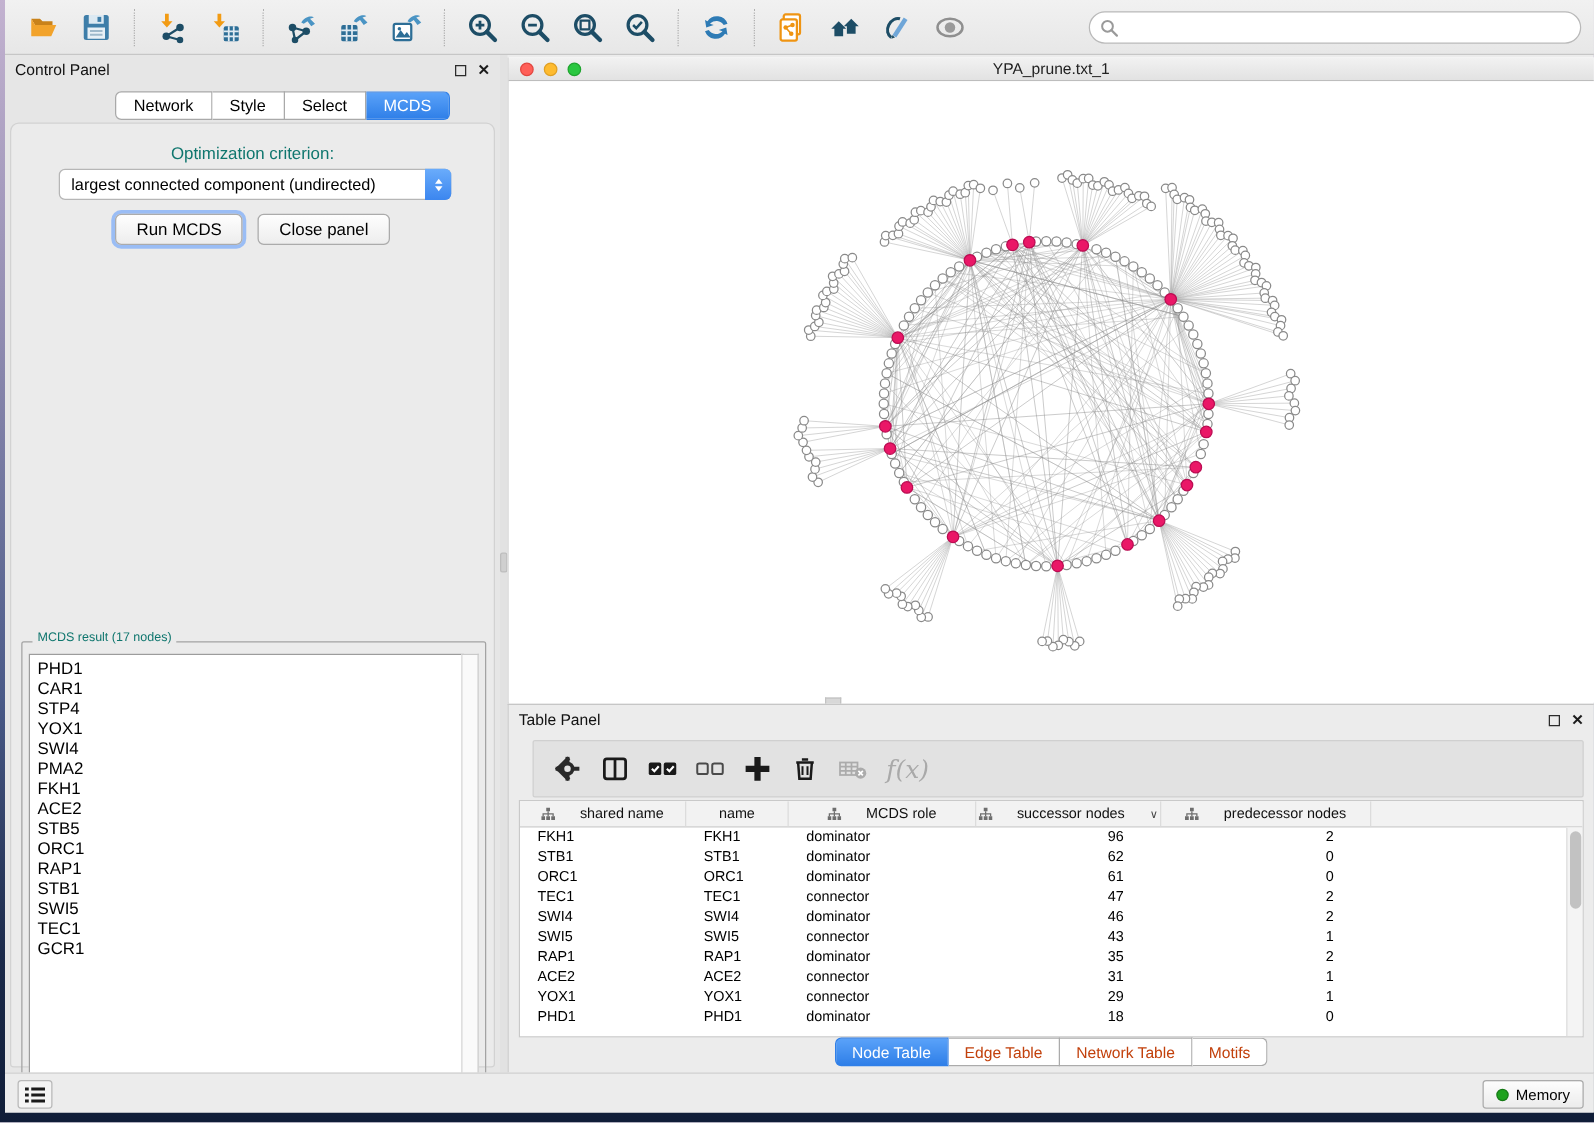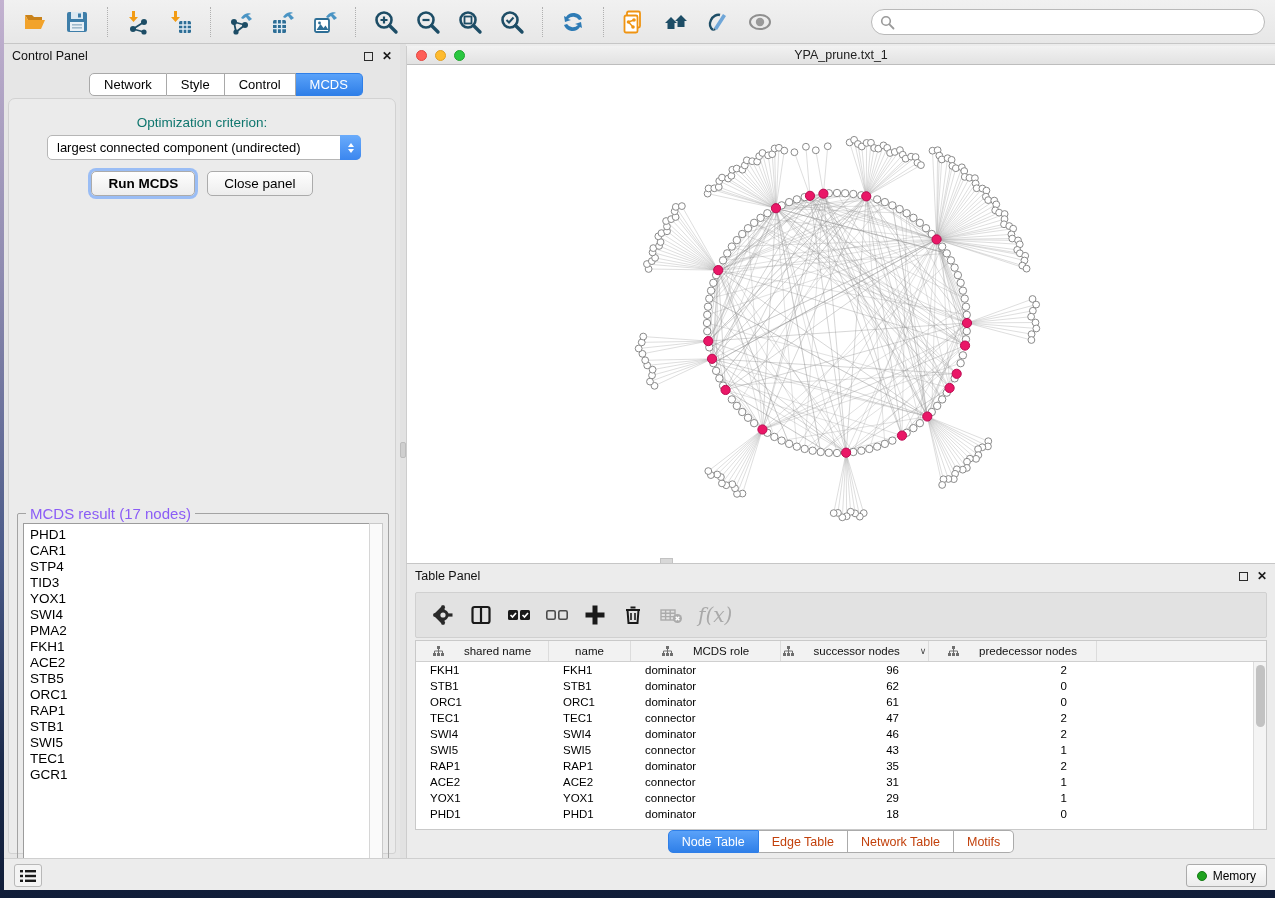--- a/index.html
+++ b/index.html
@@ -31,23 +31,23 @@
   .cp-tab.sel { background:linear-gradient(#5aa2f9,#2f7fe8); border-color:#2f7fe8; color:#fff; }
   .cp-body { position:absolute; left:4px; top:54px; width:388px; height:756px; background:#ebebeb; border:1px solid #d2d2d2; border-radius:7px 7px 3px 3px; }
   .opt-label { position:absolute; top:16px; width:100%; text-align:center; font-size:13.5px; color:#0f766e; }
   .combo { position:absolute; left:38px; top:36px; width:314px; height:25px; background:#fff; border:1px solid #b6b6b6; border-radius:5px; display:flex; align-items:center; cursor:pointer; }
   .combo-text { flex:1; font-size:13px; padding-left:9px; color:#000; white-space:nowrap; }
   .combo-btn { width:21px; height:25px; margin:-1px -1px -1px 0; background:linear-gradient(#6aacfb,#3b86ef); border-radius:0 5px 5px 0; display:flex; flex-direction:column; align-items:center; justify-content:center; gap:2px; }
   .tri-up { width:0; height:0; border-left:3.5px solid transparent; border-right:3.5px solid transparent; border-bottom:4.5px solid #fff; }
   .tri-dn { width:0; height:0; border-left:3.5px solid transparent; border-right:3.5px solid transparent; border-top:4.5px solid #fff; }
   .btn-row { position:absolute; top:72px; width:100%; display:flex; justify-content:center; gap:12px; }
   .push-btn { height:25px; padding:0 16px; background:linear-gradient(#fefefe,#ededed); border:1px solid #ababab; border-radius:5px; font-size:13.5px; color:#000; cursor:pointer; font-family:"Liberation Sans",sans-serif; }
-  .push-btn.focus { box-shadow:0 0 0 3px rgba(110,165,250,.65);font-weight:bold; }
+  .push-btn.focus { box-shadow:0 0 0 3px rgba(110,165,250,.65); }
   .groupbox { position:absolute; left:8px; top:414px; width:372px; height:372px; border:1px solid #a3a3a3; border-radius:2px; }
-  .groupbox-legend { position:absolute; left:8px; top:-9px; background:#ebebeb; padding:0 4px; font-size:15px; color:#8b5cf6; }
+  .groupbox-legend { position:absolute; left:8px; top:-9px; background:#ebebeb; padding:0 4px; font-size:10px; color:#0f766e; }
   .mcds-list { position:absolute; left:5px; top:9px; width:348px; height:356px; background:#fff; border:1px solid #9c9c9c; overflow:hidden; padding:3px 0 0 6px; }
   .mcds-item { font-size:13.5px; line-height:16px; color:#000; }
   .mcds-scroll { position:absolute; right:5px; top:9px; width:14px; height:356px; background:#fafafa; border:1px solid #c9c9c9; border-left:1px solid #d6d6d6; }
 
   
   .vsplit { position:absolute; left:396px; top:44px; width:6px; height:814px; background:#e2e2e2; }
   .vsplit-handle { position:absolute; left:0; top:398px; width:6px; height:16px; background:#cfcfcf; border:1px solid #bdbdbd; border-radius:2px; cursor:col-resize; }
 
   
   .netwin { position:absolute; left:402px; top:46px; width:869px; height:517px; background:#fff; border-left:1px solid #cdcdcd; }
@@ -56,21 +56,21 @@
   .tl { width:11px; height:11px; border-radius:50%; cursor:pointer; }
   .tl.r { background:#ff5f58; border:1px solid #e2463f; }
   .tl.y { background:#febb2f; border:1px solid #e0a023; }
   .tl.g { background:#2ac740; border:1px solid #1fa52f; }
   .net-title { position:absolute; left:0; width:100%; text-align:center; font-size:12.5px; color:#222; }
   .net-canvas { position:relative; width:869px; height:497px; background:#fff; overflow:hidden; }
   .hsplit-handle { position:absolute; left:253px; bottom:0px; width:13px; height:5px; background:#d8d8d8; border:1px solid #c2c2c2; border-bottom:none; cursor:row-resize; }
 
   
   .tpanel { position:absolute; left:402px; top:563px; width:869px; height:295px; background:#ececec; border-left:1px solid #cdcdcd; border-top:1px solid #c6c6c6; }
-  .tp-toolbar { position:absolute; left:8px; right:8px; top:28px; height:46px; background:#e2e2e2; border:1px solid #d0d0d0; border-radius:2px; display:flex; align-items:center; padding:0 8px; }
+  .tp-toolbar { position:absolute; left:19px; right:8px; top:28px; height:46px; background:#e2e2e2; border:1px solid #d0d0d0; border-radius:2px; display:flex; align-items:center; padding:0 8px; }
   .tp-ico { width:30px; height:30px; margin:0 4px; display:flex; align-items:center; justify-content:center; cursor:pointer; }
   .tp-ico.disabled { cursor:default; }
   .fx-label { font-size:20px; font-style:italic; font-family:"DejaVu Serif", serif; color:#a9a9a9; margin-left:8px; }
   .ntable { position:absolute; left:8px; right:8px; top:76px; height:190px; background:#fff; border:1px solid #c9c9c9; overflow:hidden; }
   .nt-head { display:grid; grid-template-columns:133px 82px 150px 148px 168px 1fr; height:21px; background:#f2f2f2; border-bottom:1px solid #cfcfcf; }
   .nt-hcell { display:flex; align-items:center; justify-content:center; gap:20px; font-size:11.5px; color:#111; border-right:1px solid #dcdcdc; overflow:hidden; cursor:pointer; }
   .nt-hcell:last-child { border-right:none; }
   .sort-chev { font-size:9px; color:#444; }
   .nt-body { position:absolute; left:0; right:13px; top:21px; bottom:0; }
   .nt-row { display:grid; grid-template-columns:133px 82px 150px 148px 168px 1fr; height:16px; cursor:default; }
@@ -246,21 +246,21 @@
     <div class="panel-titlebar">
       <span>Control Panel</span>
       <span class="pt-icons">
         <span class="float-box"></span>
         <span class="close-x">✕</span>
       </span>
     </div>
     <div class="cp-tabs" id="cp-tabs">
         <div class="cp-tab">Network</div>
         <div class="cp-tab">Style</div>
-        <div class="cp-tab">Control</div>
+        <div class="cp-tab">Select</div>
         <div class="cp-tab sel">MCDS</div>
       </div>
     <div class="cp-body">
       <div class="opt-label">Optimization criterion:</div>
       <div class="combo">
         <span class="combo-text">largest connected component (undirected)</span>
         <span class="combo-btn">
             <span class="tri-up"></span>
             <span class="tri-dn"></span>
           </span>
@@ -268,21 +268,20 @@
       <div class="btn-row">
         <button class="push-btn focus">Run MCDS</button>
         <button class="push-btn">Close panel</button>
       </div>
       <div class="groupbox">
         <span class="groupbox-legend">MCDS result (17 nodes)</span>
         <div class="mcds-list" id="mcds-list">
             <div class="mcds-item">PHD1</div>
             <div class="mcds-item">CAR1</div>
             <div class="mcds-item">STP4</div>
-            <div class="mcds-item">TID3</div>
             <div class="mcds-item">YOX1</div>
             <div class="mcds-item">SWI4</div>
             <div class="mcds-item">PMA2</div>
             <div class="mcds-item">FKH1</div>
             <div class="mcds-item">ACE2</div>
             <div class="mcds-item">STB5</div>
             <div class="mcds-item">ORC1</div>
             <div class="mcds-item">RAP1</div>
             <div class="mcds-item">STB1</div>
             <div class="mcds-item">SWI5</div>

